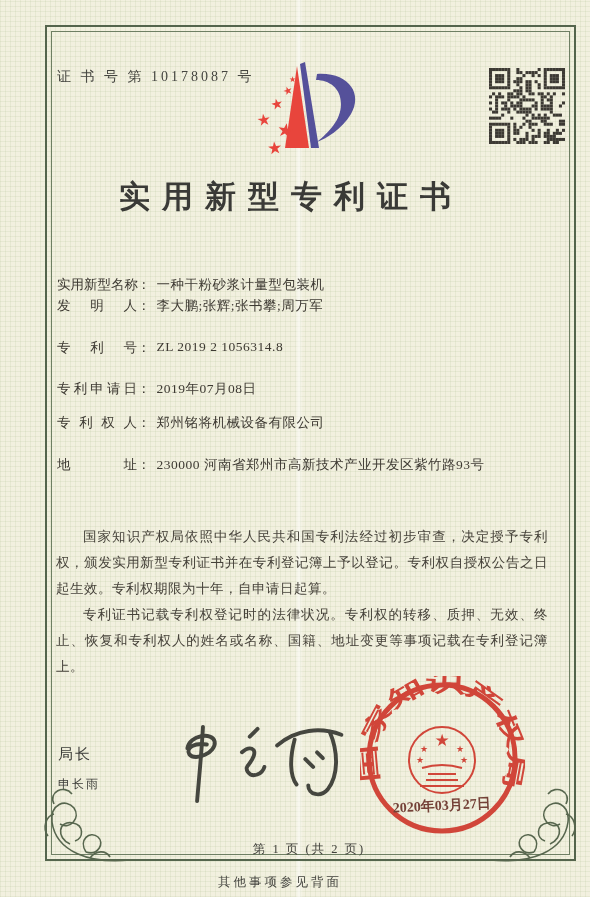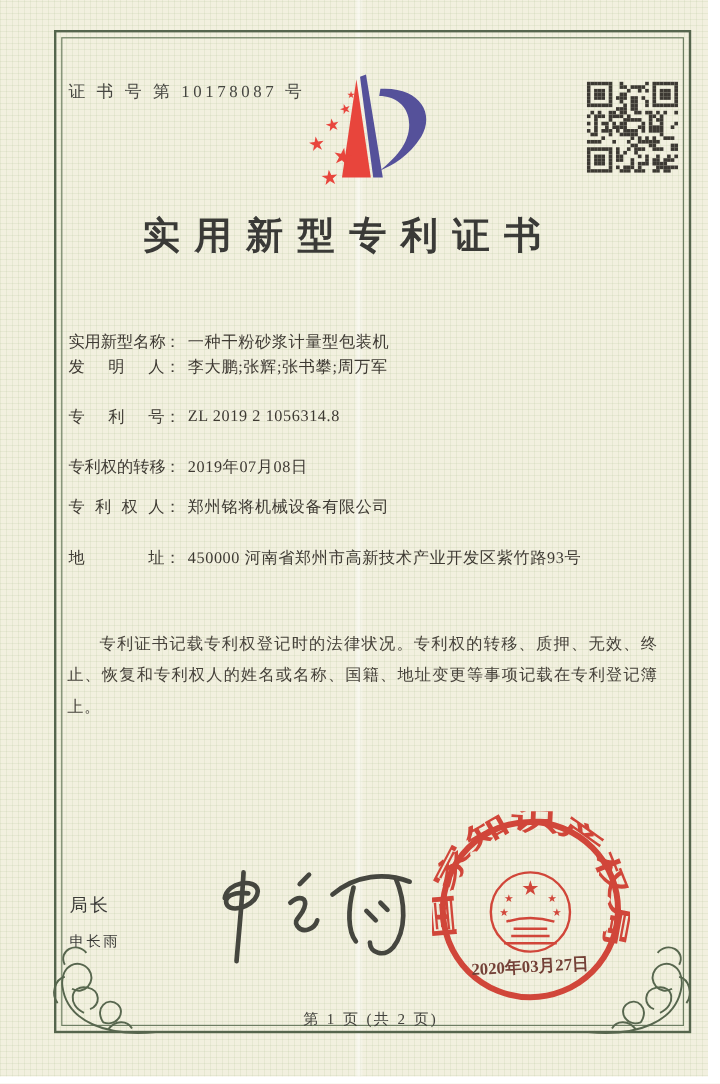--- a/index.html
+++ b/index.html
@@ -410,34 +410,35 @@
     <div class="field-row row-0">
       <span class="flabel">实用新型名称</span><span class="colon">：</span><span class="fvalue">一种干粉砂浆计量型包装机</span>
     </div>
     <div class="field-row row-1">
       <span class="flabel">发明人</span><span class="colon">：</span><span class="fvalue">李大鹏;张辉;张书攀;周万军</span>
     </div>
     <div class="field-row row-2">
       <span class="flabel">专利号</span><span class="colon">：</span><span class="fvalue">ZL 2019 2 1056314.8</span>
     </div>
     <div class="field-row row-3">
-      <span class="flabel">专利权的转移</span><span class="colon">：</span><span class="fvalue">2019年07月08日</span>
+      <span class="flabel">专利申请日</span><span class="colon">：</span><span class="fvalue">2019年07月08日</span>
     </div>
     <div class="field-row row-4">
       <span class="flabel">专利权人</span><span class="colon">：</span><span class="fvalue">郑州铭将机械设备有限公司</span>
     </div>
     <div class="field-row row-5">
-      <span class="flabel">地址</span><span class="colon">：</span><span class="fvalue">450000 河南省郑州市高新技术产业开发区紫竹路93号</span>
+      <span class="flabel">地址</span><span class="colon">：</span><span class="fvalue">230000 河南省郑州市高新技术产业开发区紫竹路93号</span>
     </div>
   </div>
 
   <div class="grant-row">
   </div>
 
   <div class="paragraphs">
+    <p>国家知识产权局依照中华人民共和国专利法经过初步审查，决定授予专利权，颁发实用新型专利证书并在专利登记簿上予以登记。专利权自授权公告之日起生效。专利权期限为十年，自申请日起算。</p>
     <p>专利证书记载专利权登记时的法律状况。专利权的转移、质押、无效、终止、恢复和专利权人的姓名或名称、国籍、地址变更等事项记载在专利登记簿上。</p>
   </div>
 
   <div class="signer">
     <div class="signer-title">局长</div>
     <div class="signer-name">申长雨</div>
   </div>
 
   <svg class="signature" viewBox="0 0 200 92">
     <g fill="none" stroke="#45463f" stroke-width="4" stroke-linecap="round">
@@ -472,20 +473,21 @@
         <path d="M62,92 Q82,86 102,92"></path>
         <path d="M68,98 h28"></path>
         <path d="M66,104 h32"></path>
         <path d="M60,110 h44"></path>
       </g>
     </g>
     <text x="82" y="134" font-size="14" text-anchor="middle" fill="#6b342b" transform="rotate(-3 82 134)" font-weight="bold">2020年03月27日</text>
   </svg>
 
   <div class="page-info">第 1 页 (共 2 页)</div>
+  <div class="footer-note">其他事项参见背面</div>
 
   <svg class="ornament ornament-left" viewBox="0 0 92 86">
     <g fill="none" stroke="#57664e" stroke-width="1.6">
       <path d="M90,80 C50,84 16,72 12,42 C10,24 26,18 34,28 C41,38 30,50 20,44"></path>
       <path d="M30,64 C16,58 18,40 33,43 C44,45 44,58 35,61"></path>
       <path d="M46,72 C38,60 50,50 58,57 C65,63 58,76 46,72"></path>
       <path d="M14,24 C8,12 24,4 32,14"></path>
       <path d="M50,78 C56,70 66,70 70,77"></path>
       <path d="M8,56 C2,48 6,36 14,34"></path>
     </g>

